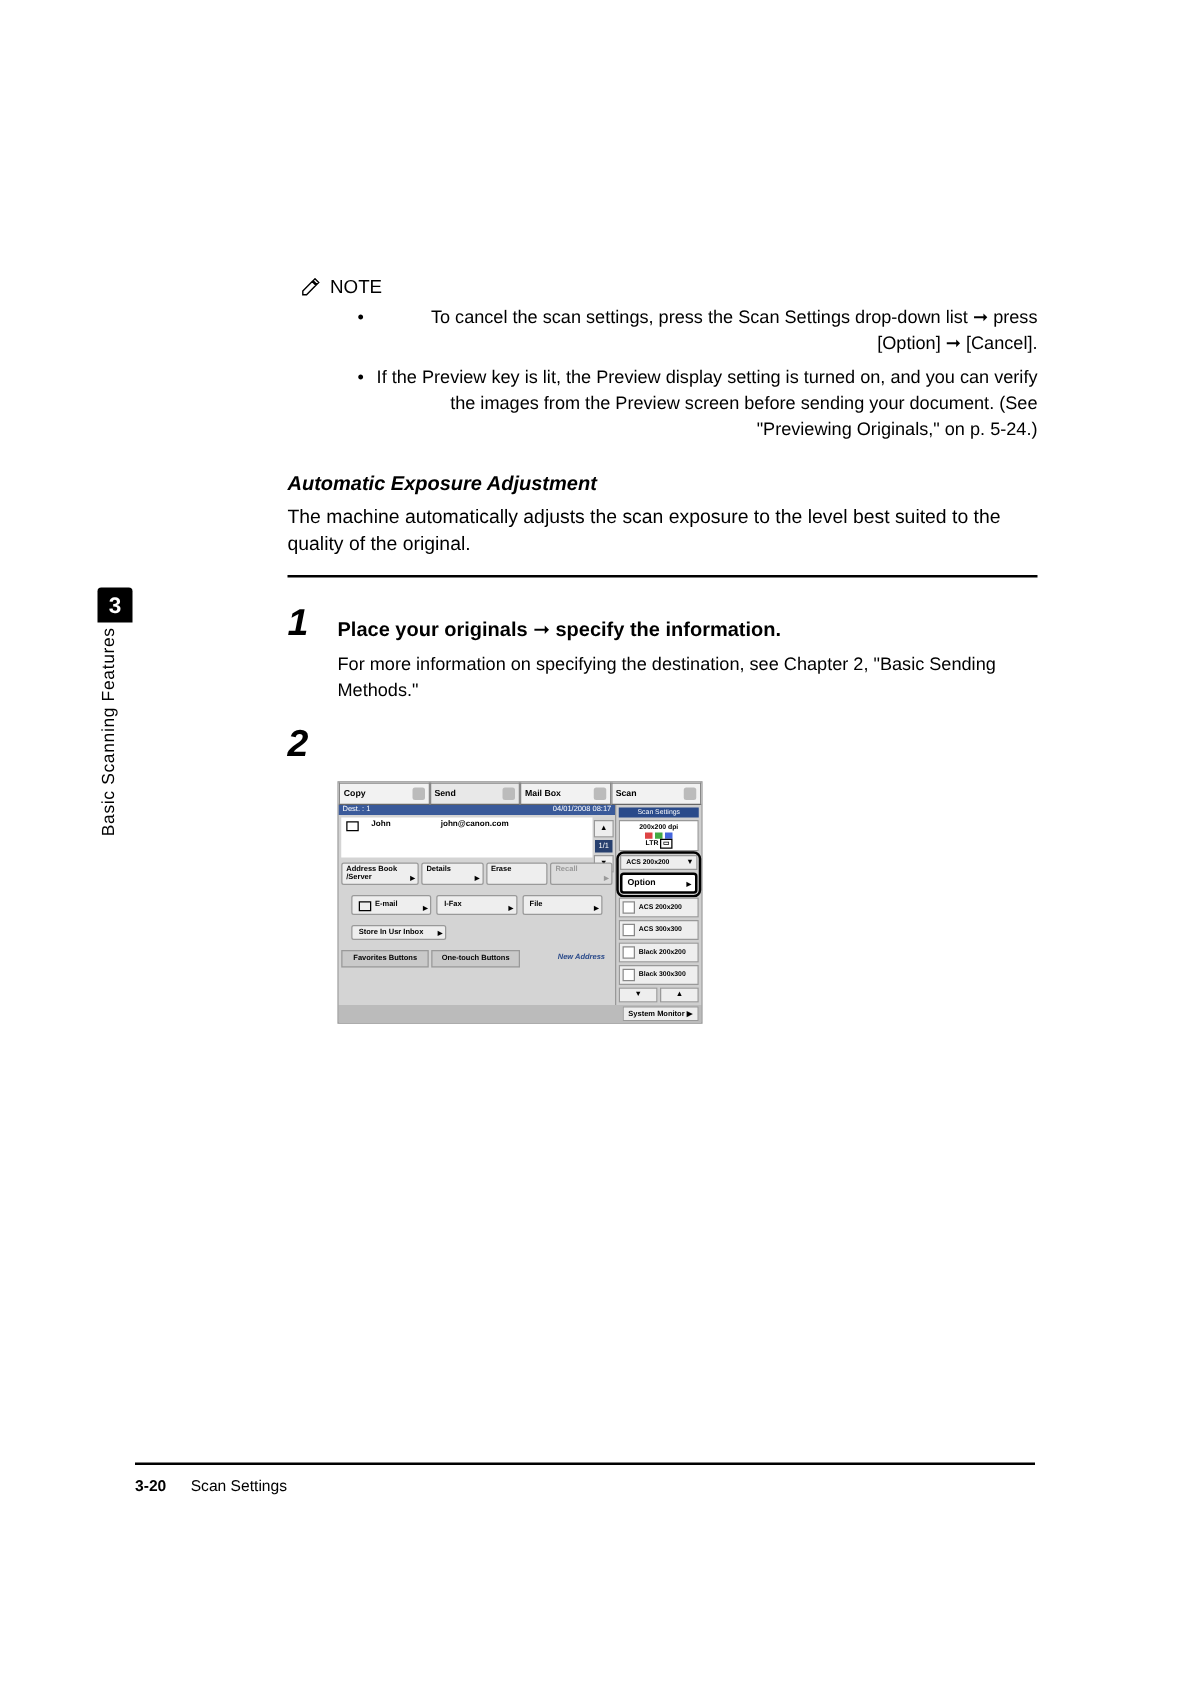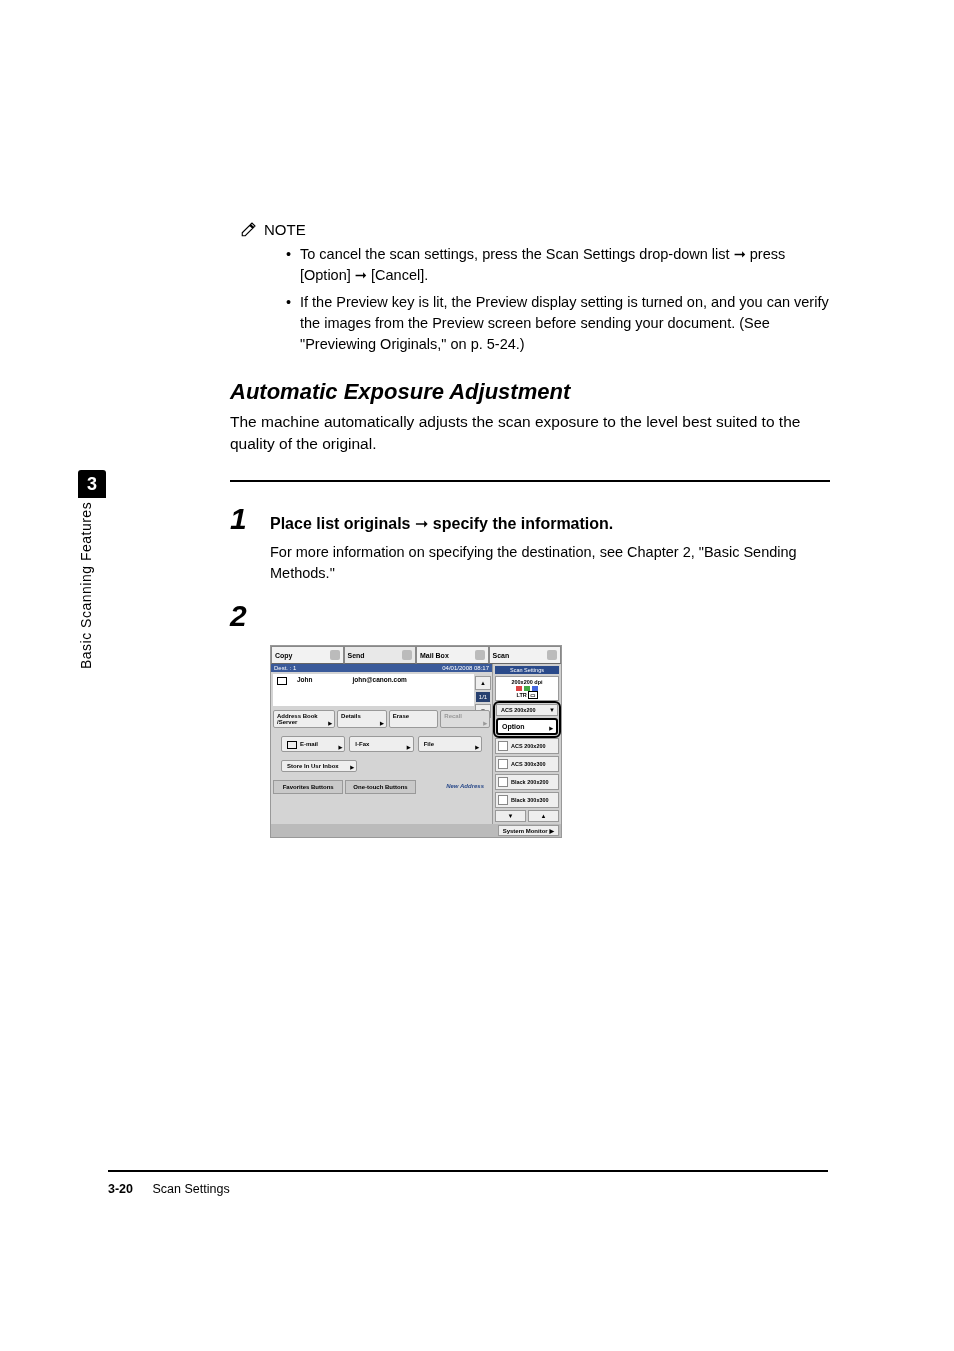--- a/index.html
+++ b/index.html
@@ -67,20 +67,21 @@
     margin: 0;
     padding-left: 70px;
     font-size: 14.5px;
     line-height: 1.45;
     list-style: none;
   }
   .bullets li {
     position: relative;
     margin-bottom: 6px;
     padding-left: 0;
+    text-align: right;
   }
   .bullets li::before {
     content: "•";
     position: absolute;
     left: -14px;
     top: 0;
   }
   .reset-icon {
     display: inline-block;
     border: 1.2px solid #000;
@@ -100,27 +101,27 @@
     height: 6px;
     border: 1px solid #000;
     border-right: none;
     border-top: none;
     transform: rotate(-30deg);
   }
   h2.section {
     font-family: "Arial Black", Arial, sans-serif;
     font-style: italic;
     font-weight: 900;
-    font-size: 22px;
+    font-size: 16px;
     margin: 24px 0 6px 0;
   }
   .body-text {
     font-size: 15.5px;
     line-height: 1.4;
-    margin: 0 0 26px 0;
+    margin: 0 0 14px 0;
   }
   hr.rule {
     border: none;
     border-top: 2px solid #000;
     margin: 12px 0 22px 0;
   }
   .step {
     display: flex;
     align-items: flex-start;
     gap: 14px;
@@ -315,21 +316,21 @@
     <li>If the Preview key is lit, the Preview display setting is turned on, and you can verify the images from the Preview screen before sending your document. (See "Previewing Originals," on p. 5-24.)</li>
   </ul>
 
   <h2 class="section">Automatic Exposure Adjustment</h2>
   <p class="body-text">The machine automatically adjusts the scan exposure to the level best suited to the quality of the original.</p>
   <hr class="rule">
 
   <div class="step">
     <div class="step-num">1</div>
     <div class="step-title">
-      <span>Place list originals </span><span class="arrow">➞</span><span> specify the information.</span>
+      <span>Place your originals </span><span class="arrow">➞</span><span> specify the information.</span>
     </div>
   </div>
   <p class="step-sub">For more information on specifying the destination, see Chapter 2, "Basic Sending Methods."</p>
 
   <div style="height:18px"></div>
 
   <div class="step">
     <div class="step-num">2</div>
   </div>
 

